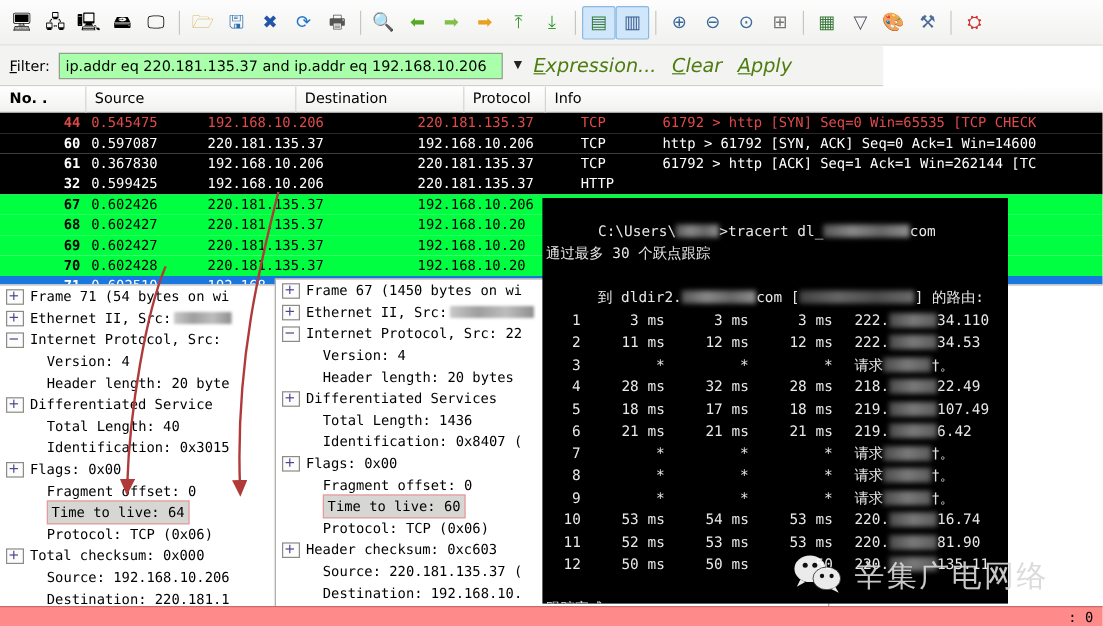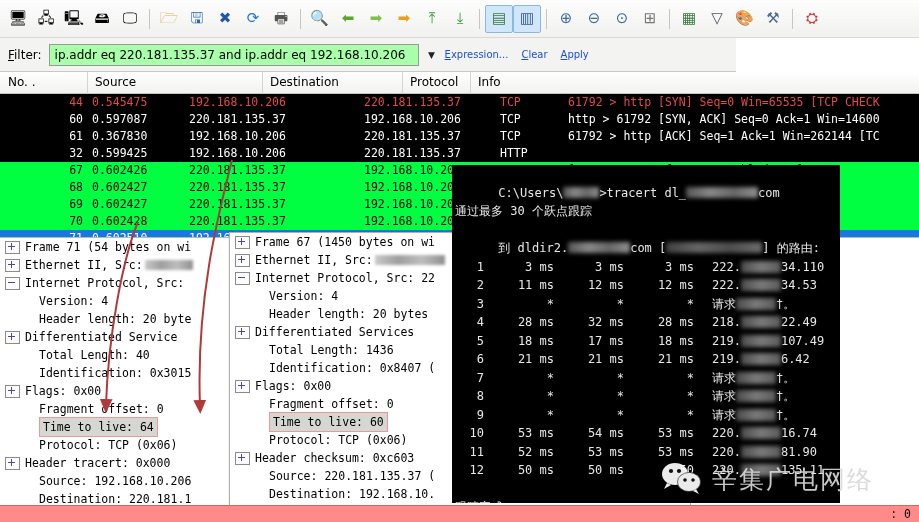--- a/index.html
+++ b/index.html
@@ -33,34 +33,34 @@
   }
   .filter-label{font-size:12px;margin-left:8px;margin-right:7px;color:#000;}
   .filter-label u{text-decoration:underline;}
   .filter-input{
     width:370px;height:22px;background:#aaffaa;border:1px solid #9a9a95;
     font-family:"DejaVu Sans","Liberation Sans",sans-serif;font-size:12px;
     padding:0 5px;box-sizing:border-box;color:#000;outline:none;
   }
   .filter-drop{width:26px;height:22px;display:flex;align-items:center;justify-content:center;
                font-size:9px;color:#222;}
-  .flink{font-size:10px;margin-right:13px;color:#1d4ed8;cursor:default;}
+  .flink{font-size:16px;margin-right:13px;color:#4d7c0f;cursor:default;font-style:italic;}
   .flink u{text-decoration:underline;}
 
   
   .plist{position:absolute;left:0;top:72px;width:919px;height:165px;background:#fff;overflow:hidden;}
   .phead{height:22px;background:linear-gradient(#ffffff,#f2f2f0);
          border-bottom:1px solid #c4c4bf;display:flex;box-sizing:border-box;}
   .phead div{font-size:12px;padding:3px 0 0 7px;box-sizing:border-box;
              border-right:1px solid #d5d5d0;height:22px;overflow:hidden;white-space:nowrap;}
   .prow{height:17px;display:flex;box-sizing:border-box;white-space:nowrap;
         font-family:"DejaVu Sans Mono","Liberation Mono",monospace;font-size:11.5px;
         line-height:17px;}
   .prow span{overflow:hidden;box-sizing:border-box;}
-  .c-no{width:88px;text-align:right;padding-right:5px;}
+  .c-no{width:72px;text-align:right;padding-right:5px;font-weight:bold;}
   .c-time{width:93px;padding-left:4px;}
   .c-src{width:175px;padding-left:8px;}
   .c-dst{width:140px;padding-left:8px;}
   .c-proto{width:68px;padding-left:4px;}
   .c-info{flex:1;padding-left:4px;}
   .r-blackred{background:#000;color:#e04a4a;}
   .r-blackwhite{background:#000;color:#fff;}
   .r-green{background:#00ff40;color:#000;}
   .r-sel{background:#1878e0;color:#fff;}
 
@@ -368,21 +368,21 @@
           <span class="indent" style="width: 16px;"></span>
           <span class="ttl-hl">Time to live: 64</span>
         </div>
         <div class="dline">
           <span class="indent"></span>
           <span class="indent" style="width: 16px;"></span>
           <span>Protocol: TCP (0x06)</span>
         </div>
         <div class="dline">
           <span class="twisty plus"></span>
-          <span>Header tracert: 0x000</span>
+          <span>Total checksum: 0x000</span>
         </div>
         <div class="dline">
           <span class="indent"></span>
           <span class="indent" style="width: 16px;"></span>
           <span>Source: 192.168.10.206</span>
         </div>
         <div class="dline">
           <span class="indent"></span>
           <span class="indent" style="width: 16px;"></span>
           <span>Destination: 220.181.1</span>

